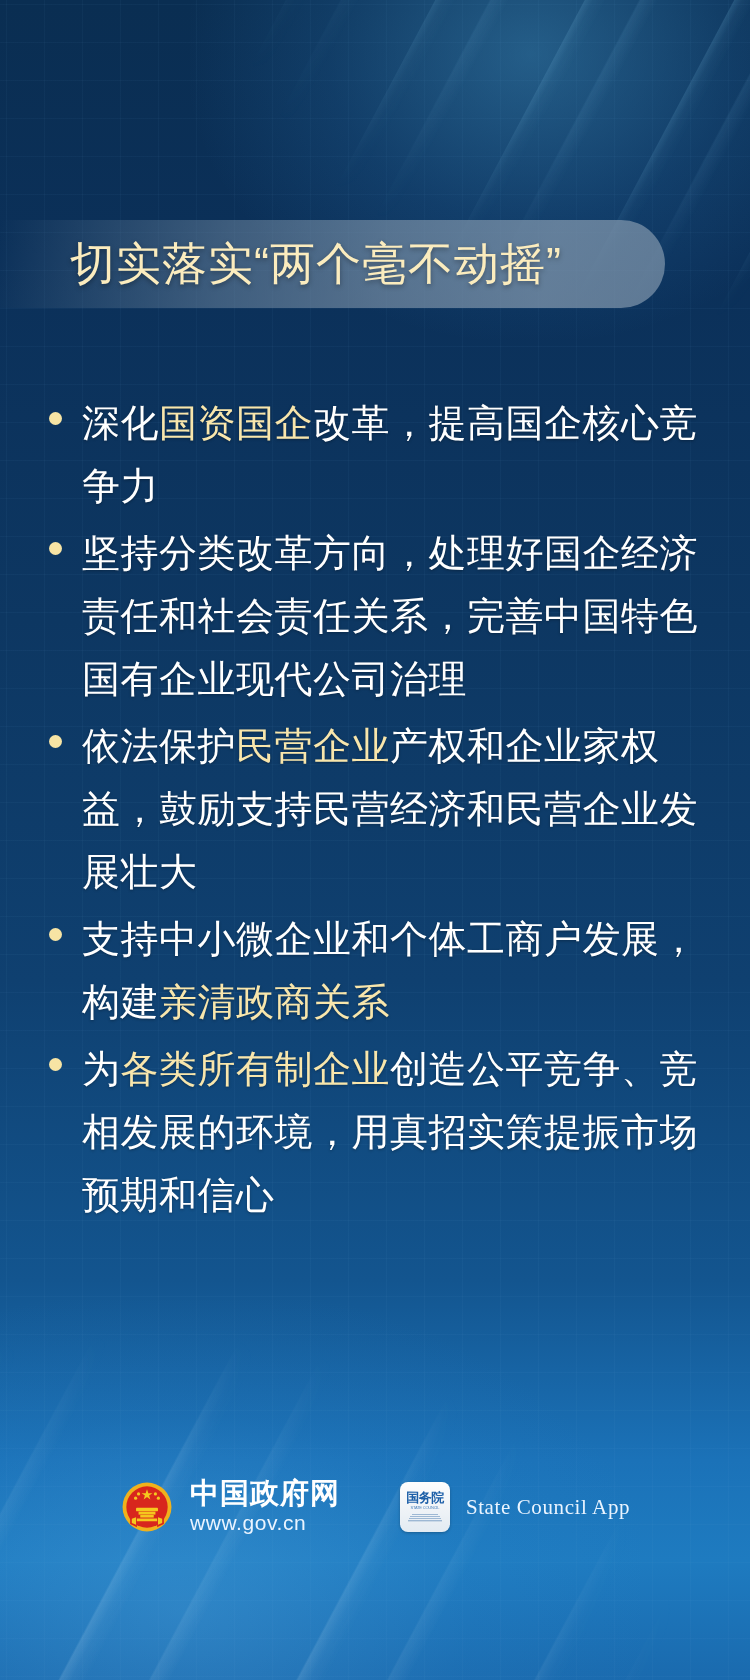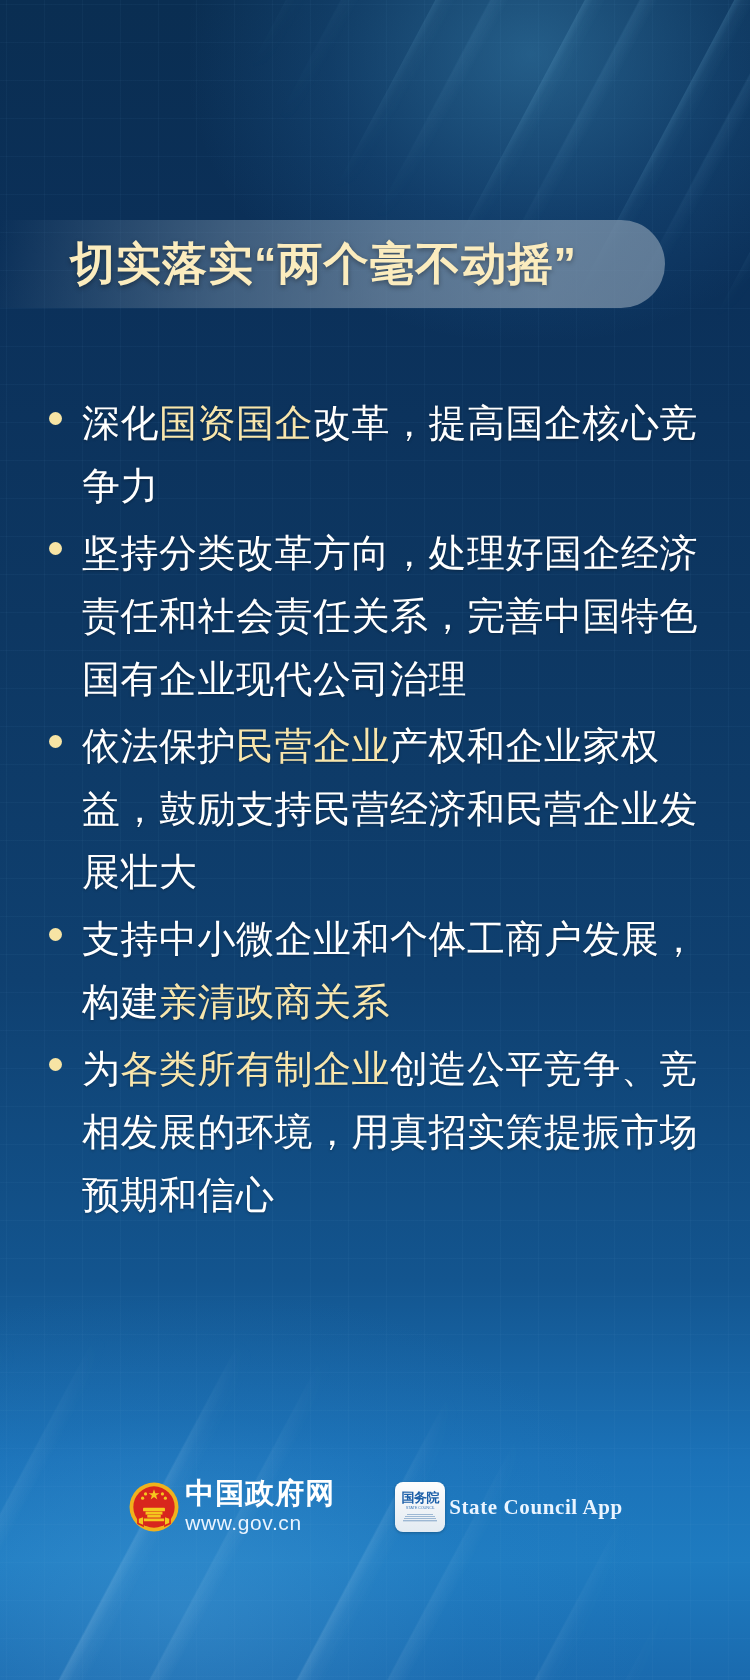--- a/index.html
+++ b/index.html
@@ -110,21 +110,21 @@
         rgba(124,146,168,0.66) 58%,
         rgba(128,150,172,0.74) 82%,
         rgba(126,148,170,0.72) 100%);
   }
   .banner-title {
     position: absolute;
     left: 70px; top: 222px;
     width: 600px; height: 84px;
     display: flex; align-items: center;
     font-size: 45px;
-    font-weight: bold;
+    font-weight: normal;
     letter-spacing: 1px;
     color: #FBECBE;
     text-shadow: 0 2px 5px rgba(0,0,0,0.35);
     white-space: nowrap;
   }
 
   
   .bullets {
     position: absolute;
     left: 28px; top: 392px;
@@ -160,41 +160,41 @@
   
   .footer {
     position: absolute;
     left: 0; right: 0;
     top: 1478px;
     display: flex;
     justify-content: center;
     align-items: center;
     gap: 60px;
   }
-  .logo-unit { display:flex; align-items:center; gap: 4px; }
+  .logo-unit { display:flex; align-items:center; gap: 16px; }
   .emblem { width: 54px; height: 54px; flex:0 0 54px; }
   .logo-words { display:flex; flex-direction:column; justify-content:center; }
   .logo-cn {
     font-size: 29px; font-weight: bold; color: #ffffff;
     letter-spacing: 1px; line-height: 1.08;
   }
   .logo-en {
     font-size: 21px; color: #eaf4ff; letter-spacing: .6px; line-height: 1.3;
   }
   .sc-icon {
     width: 50px; height: 50px; flex:0 0 50px;
     border-radius: 8px;
     background: linear-gradient(180deg,#fdfdfd 0%,#e3ebf2 100%);
     display:flex; flex-direction:column; align-items:center; justify-content:center;
     box-shadow: 0 1px 3px rgba(0,0,0,.25);
   }
   .sc-icon .sc-cn { font-size: 13px; font-weight: bold; color:#1c5fa8; line-height:1; letter-spacing:-.5px; }
   .sc-icon .sc-sub { font-size: 4px; color:#4b82bd; letter-spacing:-.2px; margin-top:1px; }
   .sc-icon .sc-build { margin-top:2px; width:34px; height:11px; }
-  .sc-serif { font-family: "Liberation Serif", "DejaVu Serif", serif; font-weight: bold; }
+  .sc-serif { font-family: "Liberation Serif", "DejaVu Serif", serif; }
 </style>
 </head>
 <body>
 
 <div id="poster">
 
   <div class="bg-layer grid"></div>
   <div class="glow-top"></div>
   <div class="streaks-top"></div>
   <div class="glow-bottom"></div>

